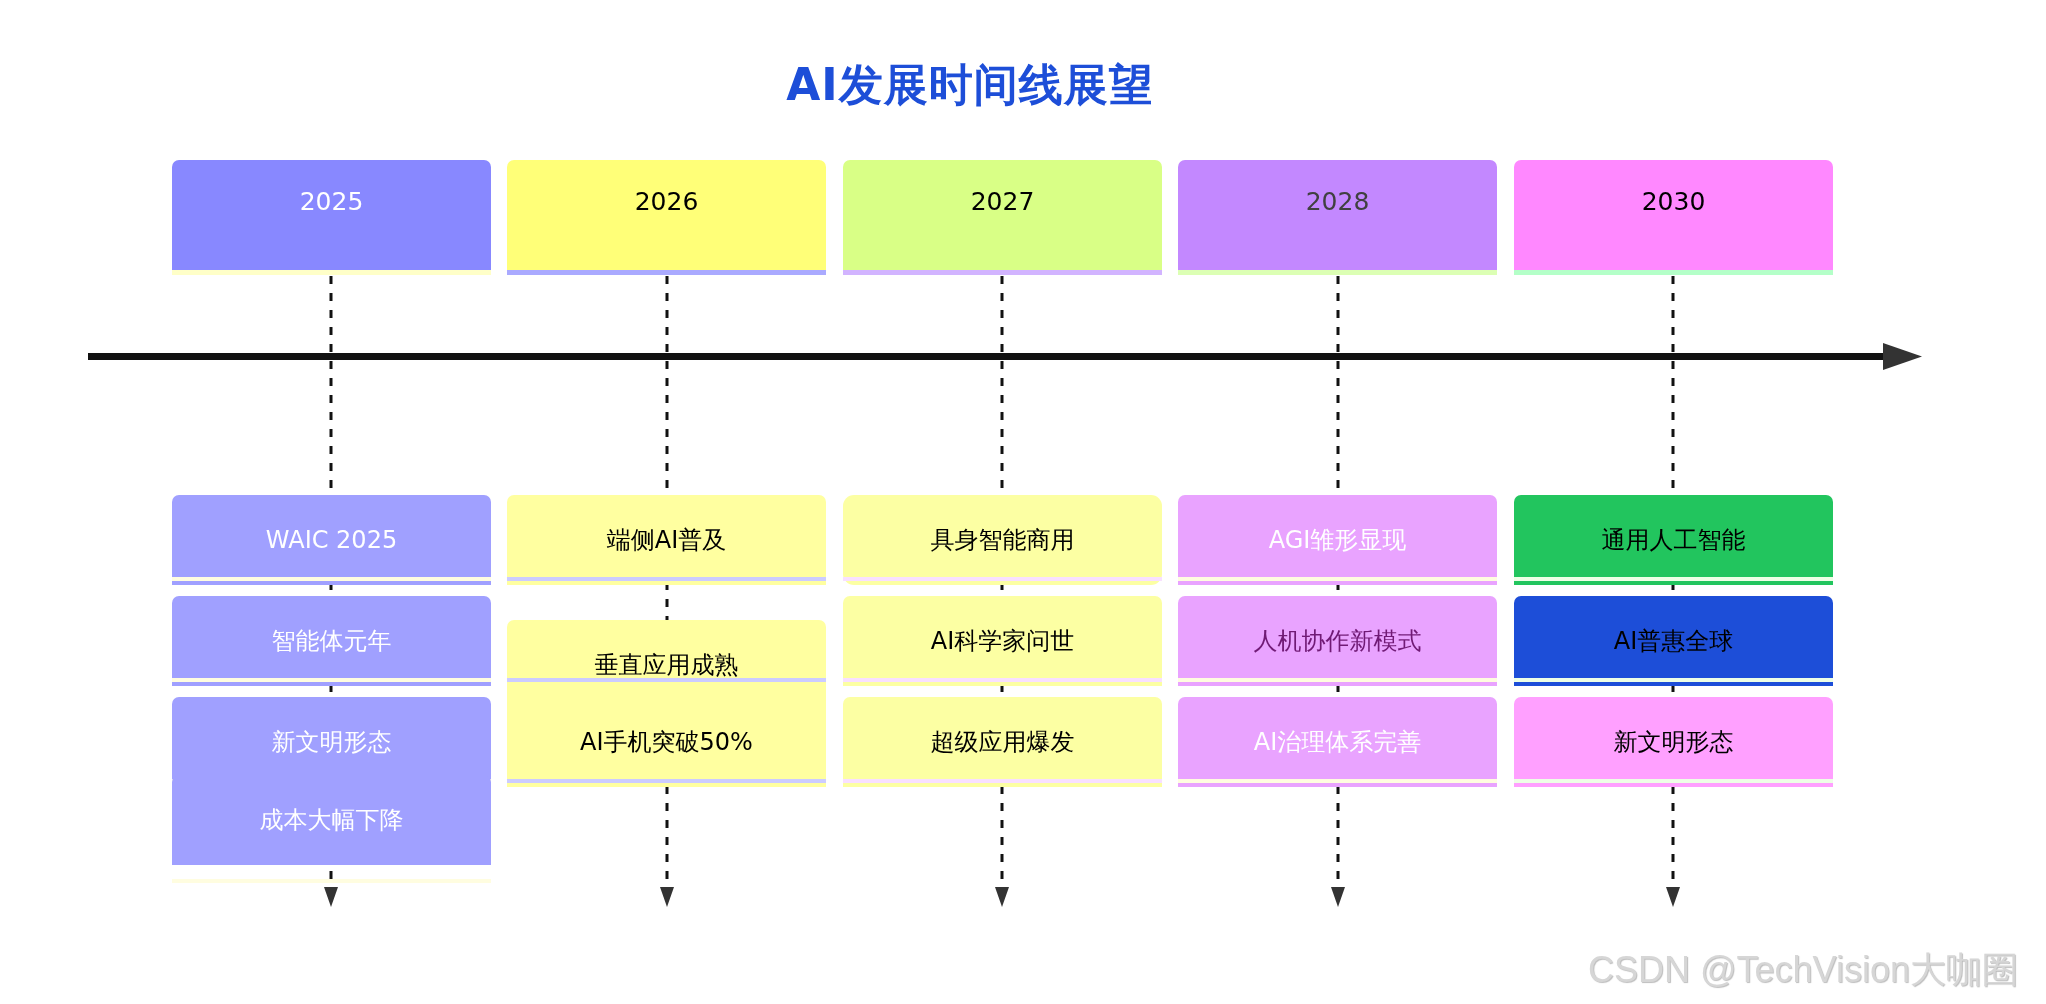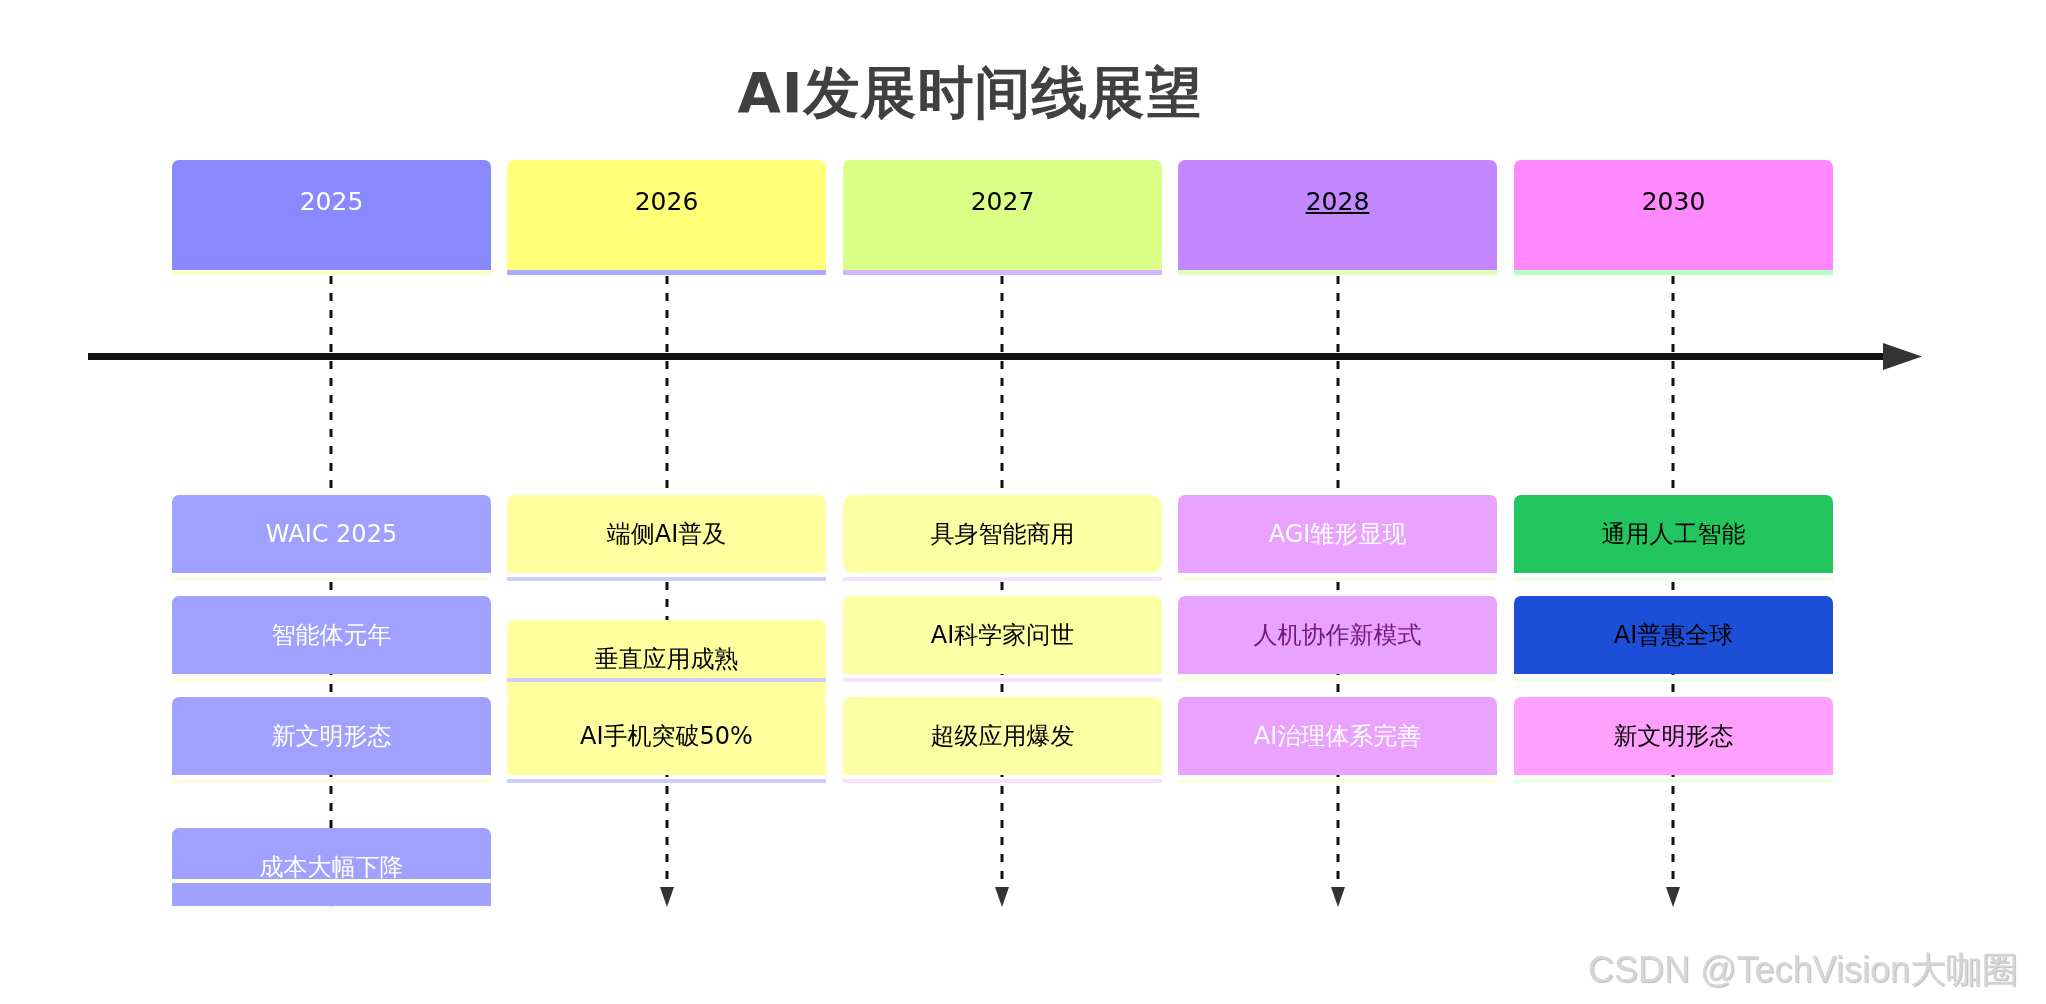--- a/index.html
+++ b/index.html
@@ -2,31 +2,31 @@
 <html><head>
 <meta charset="utf-8">
 <style>
   html, body { margin: 0; padding: 0; }
   body {
     width: 2046px; height: 1004px; background: #ffffff; position: relative; overflow: hidden;
     font-family: "DejaVu Sans", "Liberation Sans", sans-serif;
   }
   .title {
     position: absolute; left: 0; width: 1940px; top: 56px; text-align: center;
-    font-size: 56px; font-weight: bold; color: #404040; letter-spacing: 1px;
+    font-size: 44px; font-weight: bold; color: #1d4ed8; letter-spacing: 1px;
   }
   .timeline-svg { position: absolute; left: 0; top: 0; width: 2046px; height: 1004px; }
   .col { position: absolute; width: 319px; }
   .card {
     position: absolute; left: 0; width: 319px; box-sizing: border-box;
     border-radius: 7px 7px 0 0; display: flex; align-items: center; justify-content: center;
   }
   .header-card { top: 160px; height: 110px; align-items: flex-start; padding-top: 27px; font-size: 25px; }
   .stripe { position: absolute; left: 0; width: 319px; height: 5px; }
-  .event-card { height: 78px; font-size: 24px; }
+  .event-card { height: 90px; font-size: 24px; }
   .watermark {
     position: absolute; left: 1588px; top: 946px; font-size: 36px; color: #d6d6d6;
     font-family: "Liberation Sans", sans-serif; text-shadow: 1px 1px 1px #bdbdbd;
     white-space: nowrap;
   }
 </style>
 </head>
 <body>
 
 <div class="title">AI发展时间线展望</div>
@@ -66,21 +66,21 @@
   <div class="card event-card" style="top:596px; background:#a0a0ff; color:#ffffff;">
     <span>智能体元年</span>
   </div>
   <div class="stripe" style="top:678px; height:4px; background:#fffde0;"></div>
 
   <div class="card event-card" style="top:697px; background:#a0a0ff; color:#ffffff;">
     <span>新文明形态</span>
   </div>
   <div class="stripe" style="top:779px; height:4px; background:#fffde0;"></div>
 
-  <div class="card event-card" style="top:828px; background:#a0a0ff; color:#ffffff;">
+  <div class="card event-card" style="top:775px; background:#a0a0ff; color:#ffffff;">
     <span>成本大幅下降</span>
   </div>
   <div class="stripe" style="top:879px; height:4px; background:#fffde0;"></div>
 </div>
 
 <div class="col" style="left:507px; top:0;">
   <div class="card header-card" style="background:#ffff78; color:#000000;">
     <span>2026</span>
   </div>
   <div class="stripe" style="top:270px; background:#aaaaff;"></div>
@@ -117,21 +117,21 @@
   </div>
   <div class="stripe" style="top:678px; height:4px; background:#f8e0ff;"></div>
 
   <div class="card event-card" style="top:697px; background:#fcffa3; color:#000000;">
     <span>超级应用爆发</span>
   </div>
   <div class="stripe" style="top:779px; height:4px; background:#f8e0ff;"></div>
 </div>
 
 <div class="col" style="left:1178px; top:0;">
-  <div class="card header-card" style="background:#c388ff; color:#000000;text-decoration:underline;">
+  <div class="card header-card" style="background:#c388ff; color:#404040;">
     <span>2028</span>
   </div>
   <div class="stripe" style="top:270px; background:#dcffb4;"></div>
 
   <div class="card event-card" style="top:495px; background:#e9a3ff; color:#ffffff;">
     <span>AGI雏形显现</span>
   </div>
   <div class="stripe" style="top:577px; height:4px; background:#fffde0;"></div>
 
   <div class="card event-card" style="top:596px; background:#e9a3ff; color:#701a75;">

